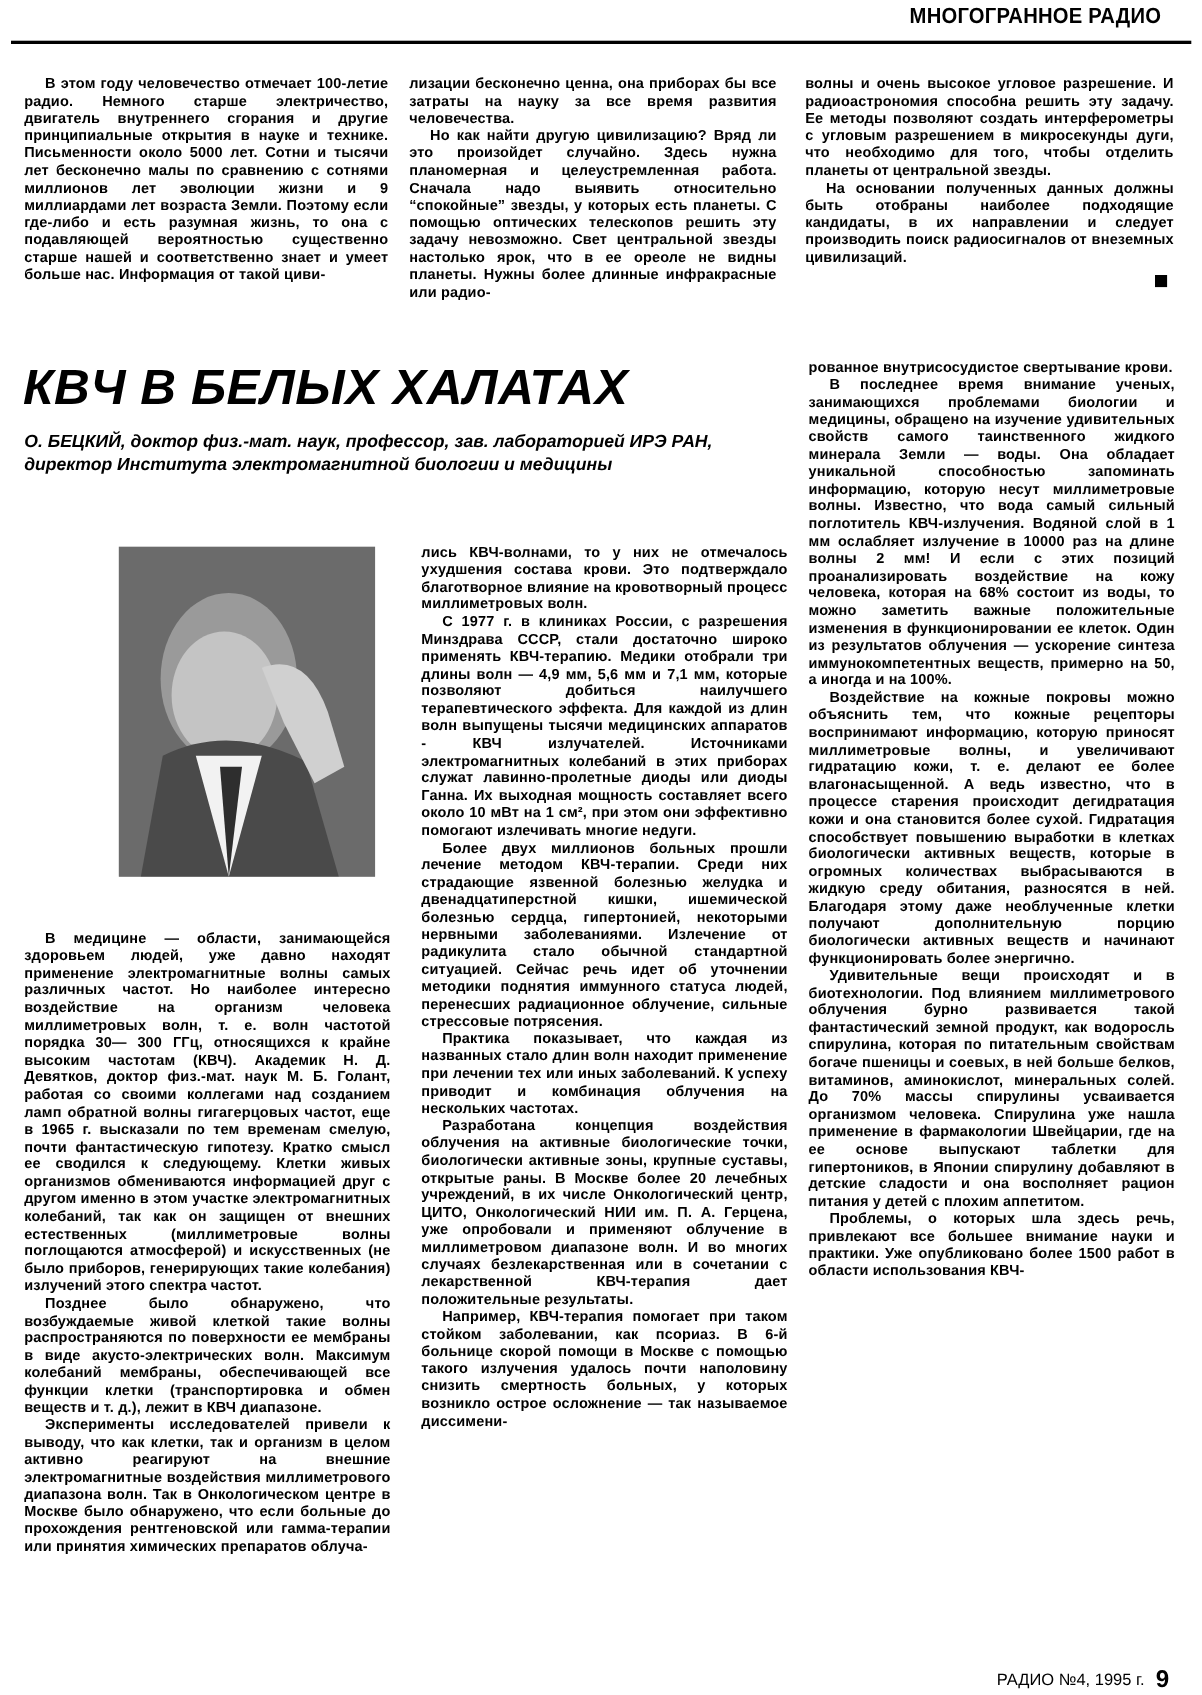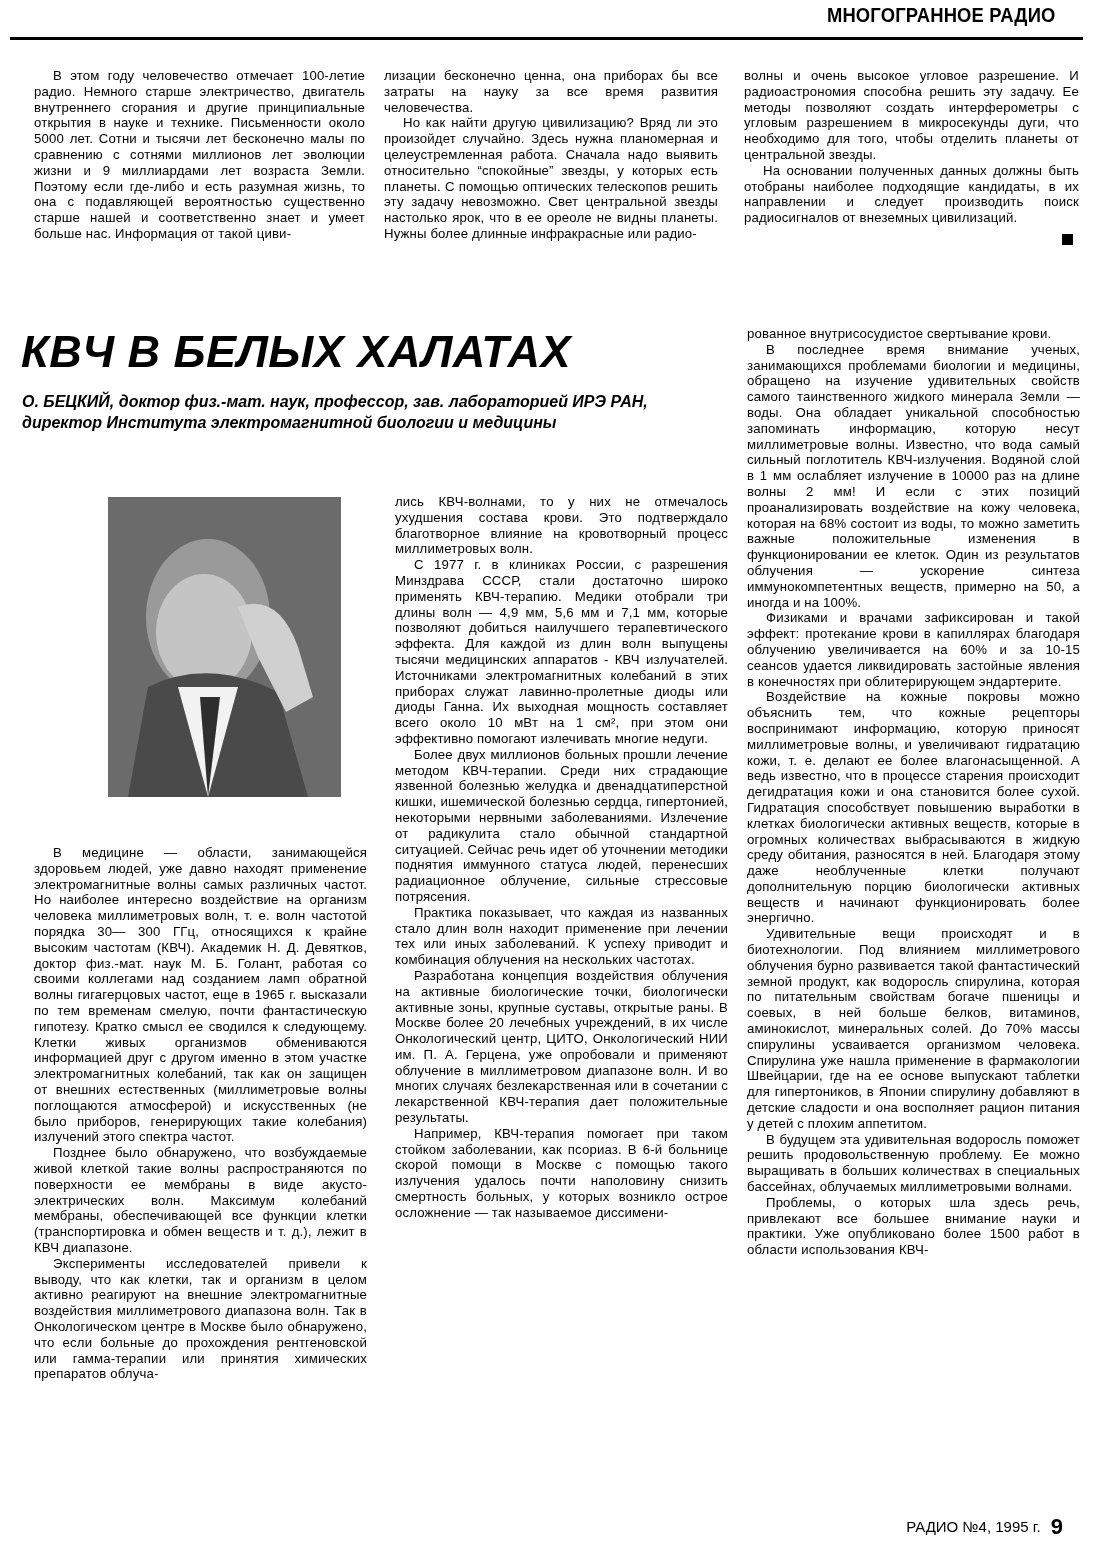--- a/index.html
+++ b/index.html
@@ -7,22 +7,22 @@
     width: 1093px; height: 1541px; position: relative; overflow: hidden;
     font-family: "Liberation Sans", sans-serif; color: #000;
   }
   .section-label {
     position: absolute; right: 37px; top: 4px;
     font-family: "Liberation Sans", sans-serif; font-weight: bold;
     font-size: 20px; letter-spacing: 0.2px; transform: scaleX(0.92); transform-origin: right center;
   }
   .top-rule { position: absolute; left: 10px; right: 10px; top: 37px; height: 3px; background: #000; }
   .col {
-    position: absolute; font-weight: normal; font-size: 13.2px; line-height: 15.8px;
-    text-align: justify; letter-spacing: 0.15px; margin-left: 12px;
+    position: absolute; font-weight: bold; font-size: 13.2px; line-height: 15.8px;
+    text-align: justify; letter-spacing: 0.15px;
   }
   .col p { margin: 0; text-indent: 19px; }
   .col p.noindent { text-indent: 0; }
   .end-mark { display: block; width: 11px; height: 11px; background: #000; margin: 8px 6px 0 auto; }
   .headline {
     position: absolute; left: 21px; top: 326px;
     font-family: "Liberation Sans", sans-serif; font-weight: bold; font-style: italic;
     font-size: 45px; letter-spacing: 0.5px;
   }
   .byline {
@@ -83,23 +83,21 @@
   <p class="noindent">лись КВЧ-волнами, то у них не отмечалось ухудшения состава крови. Это подтверждало благотворное влияние на кровотворный процесс миллиметровых волн.</p>
   <p>С 1977 г. в клиниках России, с разрешения Минздрава СССР, стали достаточно широко применять КВЧ-терапию. Медики отобрали три длины волн — 4,9 мм, 5,6 мм и 7,1 мм, которые позволяют добиться наилучшего терапевтического эффекта. Для каждой из длин волн выпущены тысячи медицинских аппаратов - КВЧ излучателей. Источниками электромагнитных колебаний в этих приборах служат лавинно-пролетные диоды или диоды Ганна. Их выходная мощность составляет всего около 10 мВт на 1 см², при этом они эффективно помогают излечивать многие недуги.</p>
   <p>Более двух миллионов больных прошли лечение методом КВЧ-терапии. Среди них страдающие язвенной болезнью желудка и двенадцатиперстной кишки, ишемической болезнью сердца, гипертонией, некоторыми нервными заболеваниями. Излечение от радикулита стало обычной стандартной ситуацией. Сейчас речь идет об уточнении методики поднятия иммунного статуса людей, перенесших радиационное облучение, сильные стрессовые потрясения.</p>
   <p>Практика показывает, что каждая из названных стало длин волн находит применение при лечении тех или иных заболеваний. К успеху приводит и комбинация облучения на нескольких частотах.</p>
   <p>Разработана концепция воздействия облучения на активные биологические точки, биологически активные зоны, крупные суставы, открытые раны. В Москве более 20 лечебных учреждений, в их числе Онкологический центр, ЦИТО, Онкологический НИИ им. П. А. Герцена, уже опробовали и применяют облучение в миллиметровом диапазоне волн. И во многих случаях безлекарственная или в сочетании с лекарственной КВЧ-терапия дает положительные результаты.</p>
   <p>Например, КВЧ-терапия помогает при таком стойком заболевании, как псориаз. В 6-й больнице скорой помощи в Москве с помощью такого излучения удалось почти наполовину снизить смертность больных, у которых возникло острое осложнение — так называемое диссимени-</p>
 </div>
 <div class="col" style="left:735px; top:326px; width:333px;">
   <p class="noindent">рованное внутрисосудистое свертывание крови.</p>
   <p>В последнее время внимание ученых, занимающихся проблемами биологии и медицины, обращено на изучение удивительных свойств самого таинственного жидкого минерала Земли — воды. Она обладает уникальной способностью запоминать информацию, которую несут миллиметровые волны. Известно, что вода самый сильный поглотитель КВЧ-излучения. Водяной слой в 1 мм ослабляет излучение в 10000 раз на длине волны 2 мм! И если с этих позиций проанализировать воздействие на кожу человека, которая на 68% состоит из воды, то можно заметить важные положительные изменения в функционировании ее клеток. Один из результатов облучения — ускорение синтеза иммунокомпетентных веществ, примерно на 50, а иногда и на 100%.</p>
-  <p>Физиками и врачами зафиксирован и такой эффект: протекание крови в капиллярах благодаря облучению увеличивается на 60% и за 10-15 сеансов удается ликвидировать застойные явления в конечностях при облитерирующем эндартерите.</p>
   <p>Воздействие на кожные покровы можно объяснить тем, что кожные рецепторы воспринимают информацию, которую приносят миллиметровые волны, и увеличивают гидратацию кожи, т. е. делают ее более влагонасыщенной. А ведь известно, что в процессе старения происходит дегидратация кожи и она становится более сухой. Гидратация способствует повышению выработки в клетках биологически активных веществ, которые в огромных количествах выбрасываются в жидкую среду обитания, разносятся в ней. Благодаря этому даже необлученные клетки получают дополнительную порцию биологически активных веществ и начинают функционировать более энергично.</p>
   <p>Удивительные вещи происходят и в биотехнологии. Под влиянием миллиметрового облучения бурно развивается такой фантастический земной продукт, как водоросль спирулина, которая по питательным свойствам богаче пшеницы и соевых, в ней больше белков, витаминов, аминокислот, минеральных солей. До 70% массы спирулины усваивается организмом человека. Спирулина уже нашла применение в фармакологии Швейцарии, где на ее основе выпускают таблетки для гипертоников, в Японии спирулину добавляют в детские сладости и она восполняет рацион питания у детей с плохим аппетитом.</p>
-  <p>В будущем эта удивительная водоросль поможет решить продовольственную проблему. Ее можно выращивать в больших количествах в специальных бассейнах, облучаемых миллиметровыми волнами.</p>
   <p>Проблемы, о которых шла здесь речь, привлекают все большее внимание науки и практики. Уже опубликовано более 1500 работ в области использования КВЧ-</p>
 </div>
 
 <div class="footer">
   <span>РАДИО №4, 1995 г.</span>
   <span class="page-num">9</span>
 </div>
 
 </body></html>

